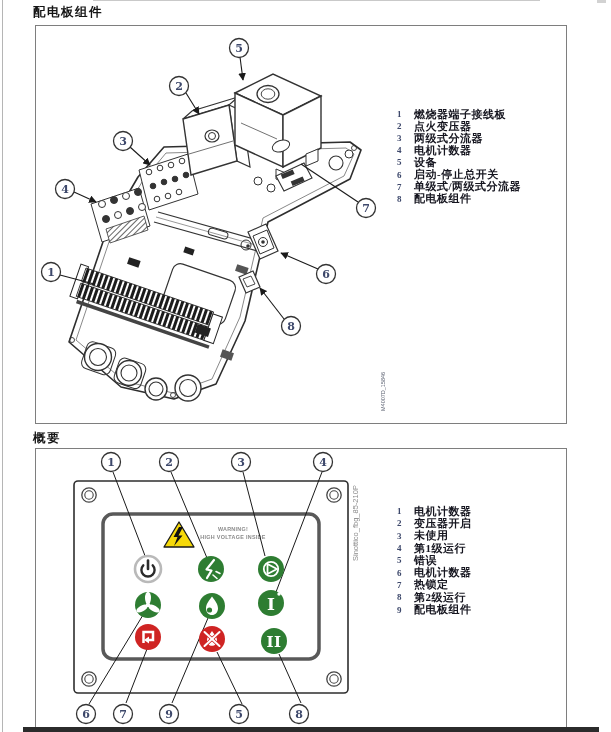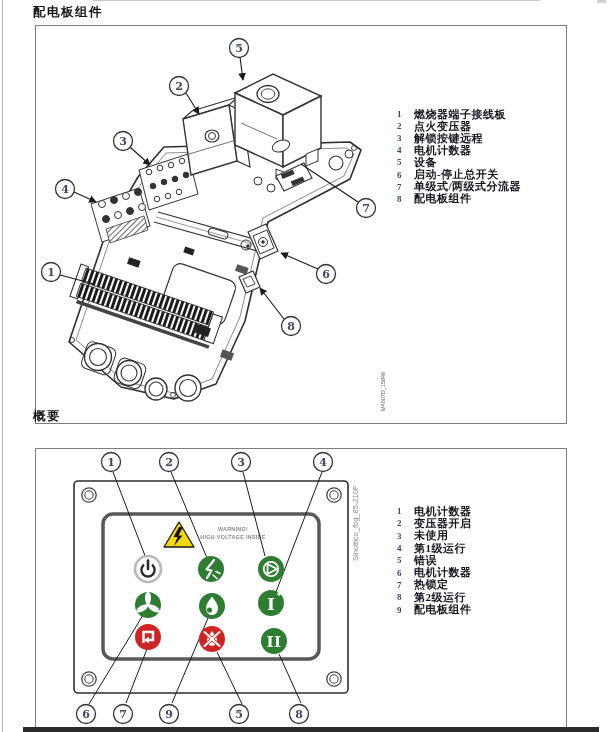--- a/index.html
+++ b/index.html
@@ -3,21 +3,21 @@
 <meta charset="utf-8">
 <style>
   html,body{margin:0;padding:0;background:#fff;}
   .page{position:relative;width:611px;height:732px;background:#fff;overflow:hidden;
         font-family:"Liberation Serif","DejaVu Serif",serif;}
   .page-edge-left{position:absolute;left:2px;top:0;width:1px;height:732px;background:#b5b5b5;}
   .top-rule{position:absolute;left:93px;top:0;width:447px;height:1px;background:#c9c9c9;}
   .top-mark{position:absolute;left:597px;top:0;width:9px;height:3px;background:#d2d2d2;}
   .sec-title{position:absolute;left:33px;margin:0;font-size:12.5px;font-weight:bold;
              color:#141414;letter-spacing:1.5px;}
-  #title1{top:4px;} #title2{top:408px;}
+  #title1{top:4px;} #title2{top:430px;}
   .figure{position:absolute;left:35px;width:532px;background:#fff;border:1.5px solid #7e7e7e;box-sizing:border-box;}
   #fig1{top:25px;height:399px;}
   #fig2{top:448px;height:284px;border-bottom:none;}
   .figure svg{position:absolute;left:0;top:0;}
   .legend{position:absolute;left:361px;width:165px;}
   #legend1{top:82px;} #legend2{top:56px;}
   .legend-row{display:flex;height:12.1px;align-items:center;}
   #legend2 .legend-row{height:12.3px;}
   .legend-num{width:17px;font-size:9px;font-weight:bold;color:#3d486b;flex:0 0 17px;}
   .legend-label{font-size:11px;font-weight:bold;color:#15151f;letter-spacing:0.5px;white-space:nowrap;}
@@ -226,21 +226,21 @@
       <div class="legend-row">
           <span class="legend-num">1</span>
           <span class="legend-label">燃烧器端子接线板</span>
         </div>
       <div class="legend-row">
           <span class="legend-num">2</span>
           <span class="legend-label">点火变压器</span>
         </div>
       <div class="legend-row">
           <span class="legend-num">3</span>
-          <span class="legend-label">解锁按键远程</span>
+          <span class="legend-label">两级式分流器</span>
         </div>
       <div class="legend-row">
           <span class="legend-num">4</span>
           <span class="legend-label">电机计数器</span>
         </div>
       <div class="legend-row">
           <span class="legend-num">5</span>
           <span class="legend-label">设备</span>
         </div>
       <div class="legend-row">

